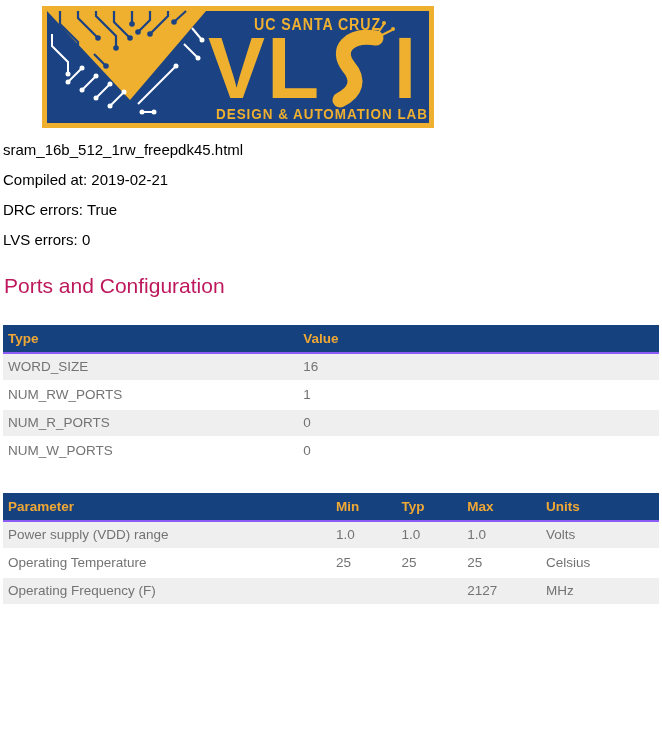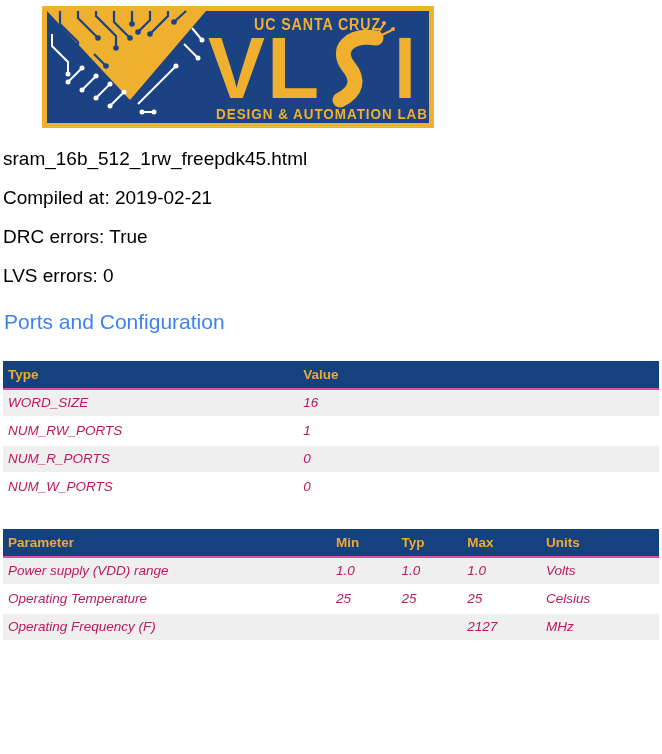--- a/index.html
+++ b/index.html
@@ -8,58 +8,57 @@
     color: #000;
     width: 662px;
   }
   .page { padding: 6px 3px 0 3px; }
 
   
   .logo-wrap { margin: 0 0 4px 3px; line-height: 0; padding-left: 36px; }
 
   
   .info p {
-    margin: 23px 0;
-    font-size: 19px;
+    margin: 14px 0;
+    font-size: 15px;
     line-height: 16px;
     color: #000;
   }
 
   
   h2 {
     font-size: 21px;
     font-weight: 400;
-    color: #3b82f6;
+    color: #be185d;
     margin: 26px 0 0 1px;
     line-height: 24px;
   }
 
   
   table {
     border-collapse: collapse;
     width: 100%;
     margin-top: 27px;
     font-size: 13.5px;
     table-layout: fixed;
   }
   thead th {
     background: #15417E;
     color: #F0A835;
     font-weight: 700;
     text-align: left;
     padding: 6px 5px;
-    border-bottom: 2px solid #ec4899;
+    border-bottom: 2px solid #8b5cf6;
     font-size: 13.5px;
   }
   tbody td {
     padding: 5px 5px;
     border-bottom: 2px solid #fff;
     line-height: 16px;
-    color: #be185d;
-    font-style: italic;
+    color: #737373;
   }
   tbody tr:nth-child(odd) { background: #EFEFEF; }
   tbody tr:nth-child(even) { background: #FFFFFF; }
 </style>
 </head>
 <body>
 
 <div class="page">
 
   <div class="logo-wrap">

